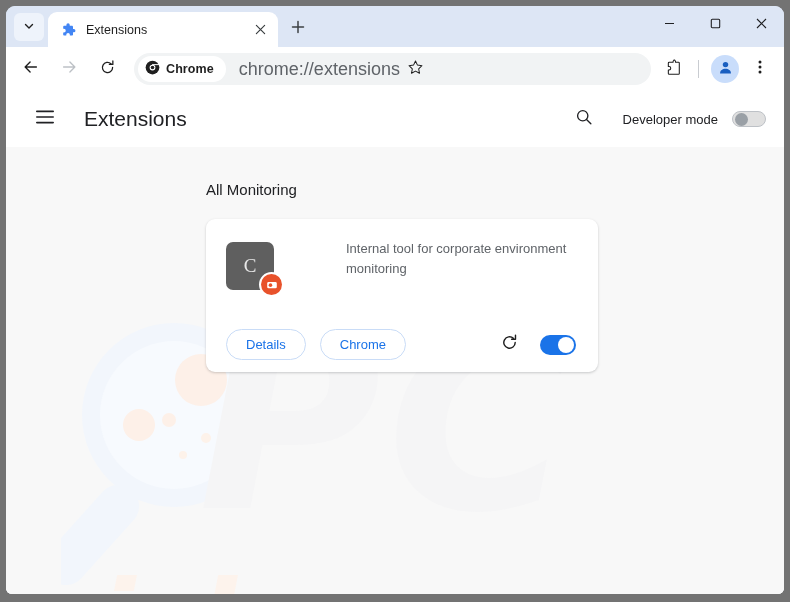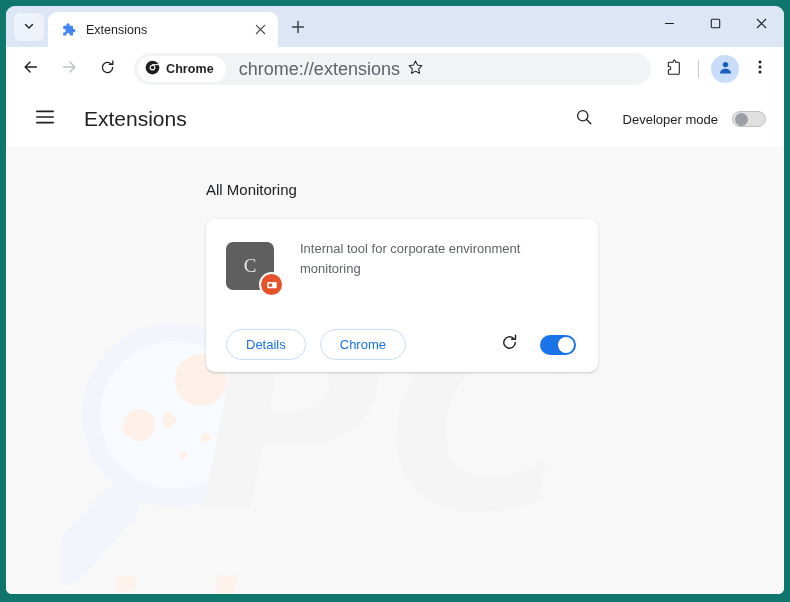--- a/index.html
+++ b/index.html
@@ -9,21 +9,21 @@
     height: 602px;
     overflow: hidden;
     font-family: "Liberation Sans", sans-serif;
   }
 
   
   #window-frame {
     position: relative;
     width: 790px;
     height: 602px;
-    background: #0f766e;
+    background: #737373;
     padding: 6px 6px 8px 6px;
   }
   #browser-window {
     position: relative;
     width: 778px;
     height: 588px;
     background: #dde6f5;
     border-radius: 9px 9px 6px 6px;
     overflow: hidden;
     display: flex;
@@ -327,20 +327,21 @@
   #ext-name {
     font-size: 13.5px;
     color: #202124;
     margin-bottom: 11px;
   }
   #ext-desc {
     font-size: 13px;
     color: #5f6368;
     line-height: 1.55;
     max-width: 236px;
+    margin-left: 46px;
   }
   #card-bottom {
     display: flex;
     align-items: center;
     margin-top: 39px;
   }
   .pill-btn {
     height: 31px;
     border: 1px solid #c9dcf7;
     border-radius: 16px;

